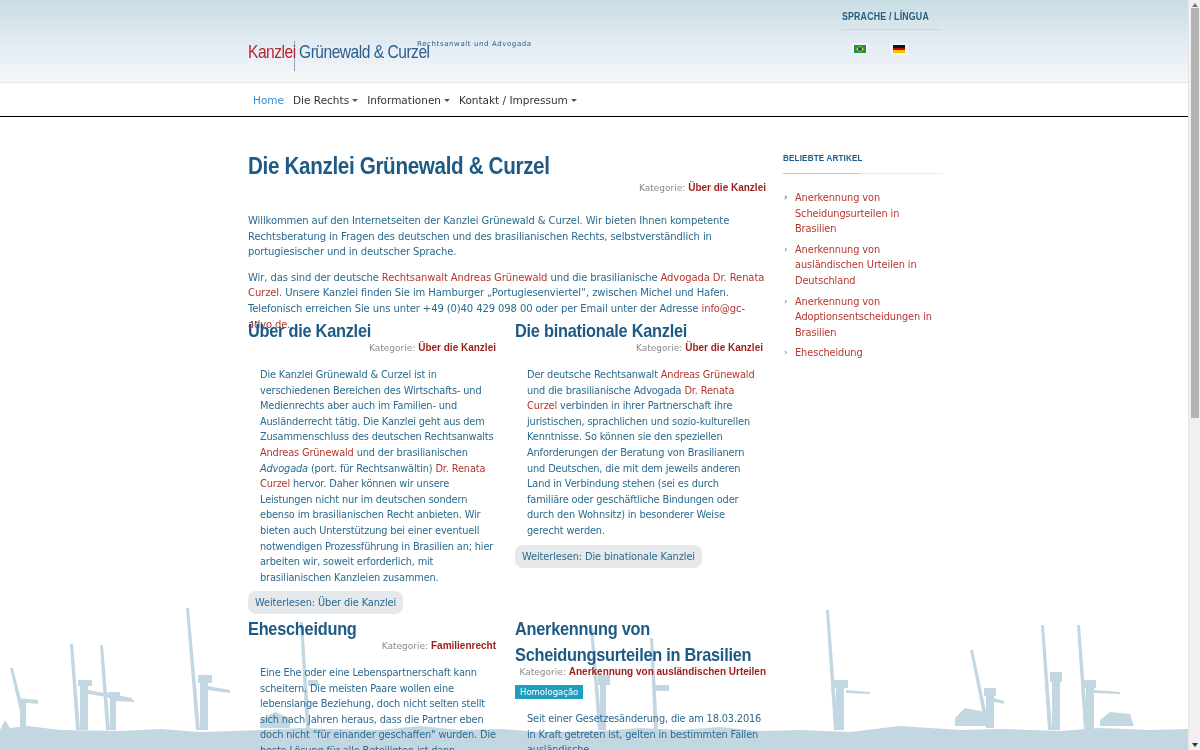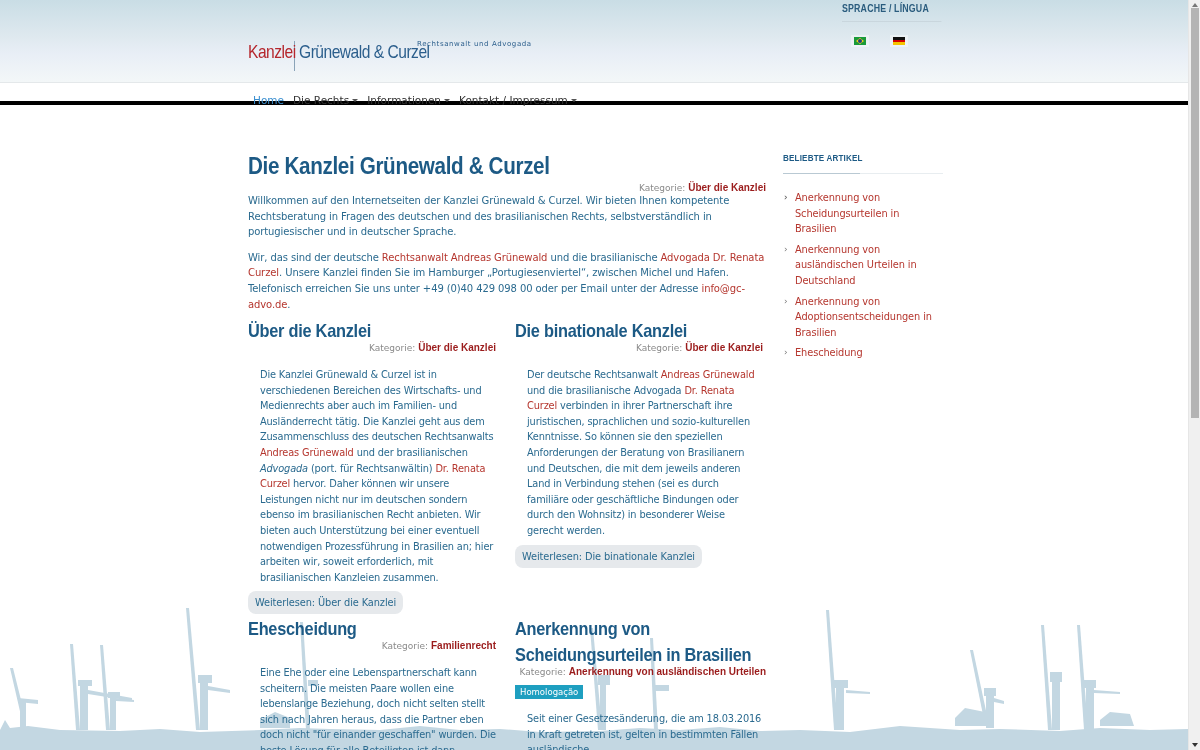--- a/index.html
+++ b/index.html
@@ -28,53 +28,53 @@
   .logo-right { display: flex; flex-direction: row; }
   .logo-name {
     font-family: "Liberation Sans", sans-serif; font-size: 19px; color: #2b5e8c; line-height: 22px;
     letter-spacing: -0.6px; transform: scaleX(0.82); transform-origin: left top; white-space: nowrap; width: 118px;
   }
   .logo-sub {
     font-family: "DejaVu Sans", sans-serif; font-size: 7px; color: #2b5e8c; letter-spacing: 0.6px;
     white-space: nowrap; margin-top: -1px;
   }
 
-  .lang { position: absolute; left: 842px; top: 3px; width: 100px; }
+  .lang { position: absolute; left: 842px; top: 11px; width: 100px; }
   .lang-title {
     font-family: "Liberation Sans", sans-serif; font-weight: bold; font-size: 10px; color: #2a5c7e;
     letter-spacing: 0.2px; padding-bottom: 7px; border-bottom: 1px solid #c9d6dd; transform: scaleX(0.88); transform-origin: left;
     white-space: nowrap; width: 113px;
   }
   .flags { display: flex; margin-top: 13px; padding-left: 9px; gap: 21px; }
   .flag { width: 12px; height: 8px; position: relative; display: block; }
   .flag-br { background: #1a9a3a; }
   .flag-br::before { content: ""; position: absolute; left: 2px; top: 1px; width: 8px; height: 6px; background: #f5d316; clip-path: polygon(50% 0, 100% 50%, 50% 100%, 0 50%); }
   .flag-br::after { content: ""; position: absolute; left: 4px; top: 2px; width: 4px; height: 4px; border-radius: 50%; background: #1e3f8a; }
   .flag-de { background: linear-gradient(to bottom, #111 0 33%, #d40000 33% 66%, #f5c400 66% 100%); }
   .flag-wrap { padding: 2px 3px; background: rgba(255,255,255,0.4); }
 
   
   .navbar {
-    position: absolute; left: 0; top: 84px; width: 1188px; height: 21px;
-    background: #fff; border-bottom: 4px solid #000000;
+    position: absolute; left: 0; top: 84px; width: 1188px; height: 33px;
+    background: #fff; border-bottom: 1px solid #000000;
   }
   .nav { position: absolute; left: 253px; top: 10px; display: flex; gap: 9px; font-size: 10.5px; }
   .nav-item { color: #333; white-space: nowrap; display: flex; align-items: center; }
   .nav-item.active { color: #3a8fd0; }
   .caret { display: inline-block; width: 0; height: 0; border-left: 3px solid transparent; border-right: 3px solid transparent; border-top: 3px solid #555; margin-left: 3px; margin-top: 1px; }
 
   
   .main { position: absolute; left: 248px; top: 150px; width: 518px; }
   h1.page-title {
     font-family: "Liberation Sans", sans-serif; font-weight: bold; font-size: 24px; color: #1d5a85;
     letter-spacing: -0.4px; transform: scaleX(0.86); transform-origin: left; white-space: nowrap; line-height: 32px;
   }
   .meta { text-align: right; font-size: 9px; color: #8a8a8a; margin-top: 0px; white-space: nowrap; }
   .meta b { color: #9b1c1c; font-family: "Liberation Sans", sans-serif; font-size: 10px; font-weight: bold; }
-  .intro p { font-size: 10px; line-height: 15.6px; color: #2a6a8f; margin-top: 0; letter-spacing: -0.1px; }
+  .intro p { font-size: 10px; line-height: 15.6px; color: #2a6a8f; margin-top: 20px; letter-spacing: -0.1px; }
   .intro p + p { margin-top: 10px; }
   .red { color: #b5362e; }
 
   .grid { position: absolute; top: 168px; left: 0; width: 518px; }
   .article { position: absolute; width: 248px; }
   .article h2 {
     font-family: "Liberation Sans", sans-serif; font-weight: bold; font-size: 19px; color: #1d5a85;
     letter-spacing: -0.3px; line-height: 26px; transform: scaleX(0.86); transform-origin: left; white-space: nowrap;
   }
   .article h2.wrap { white-space: normal; width: 290px; }

